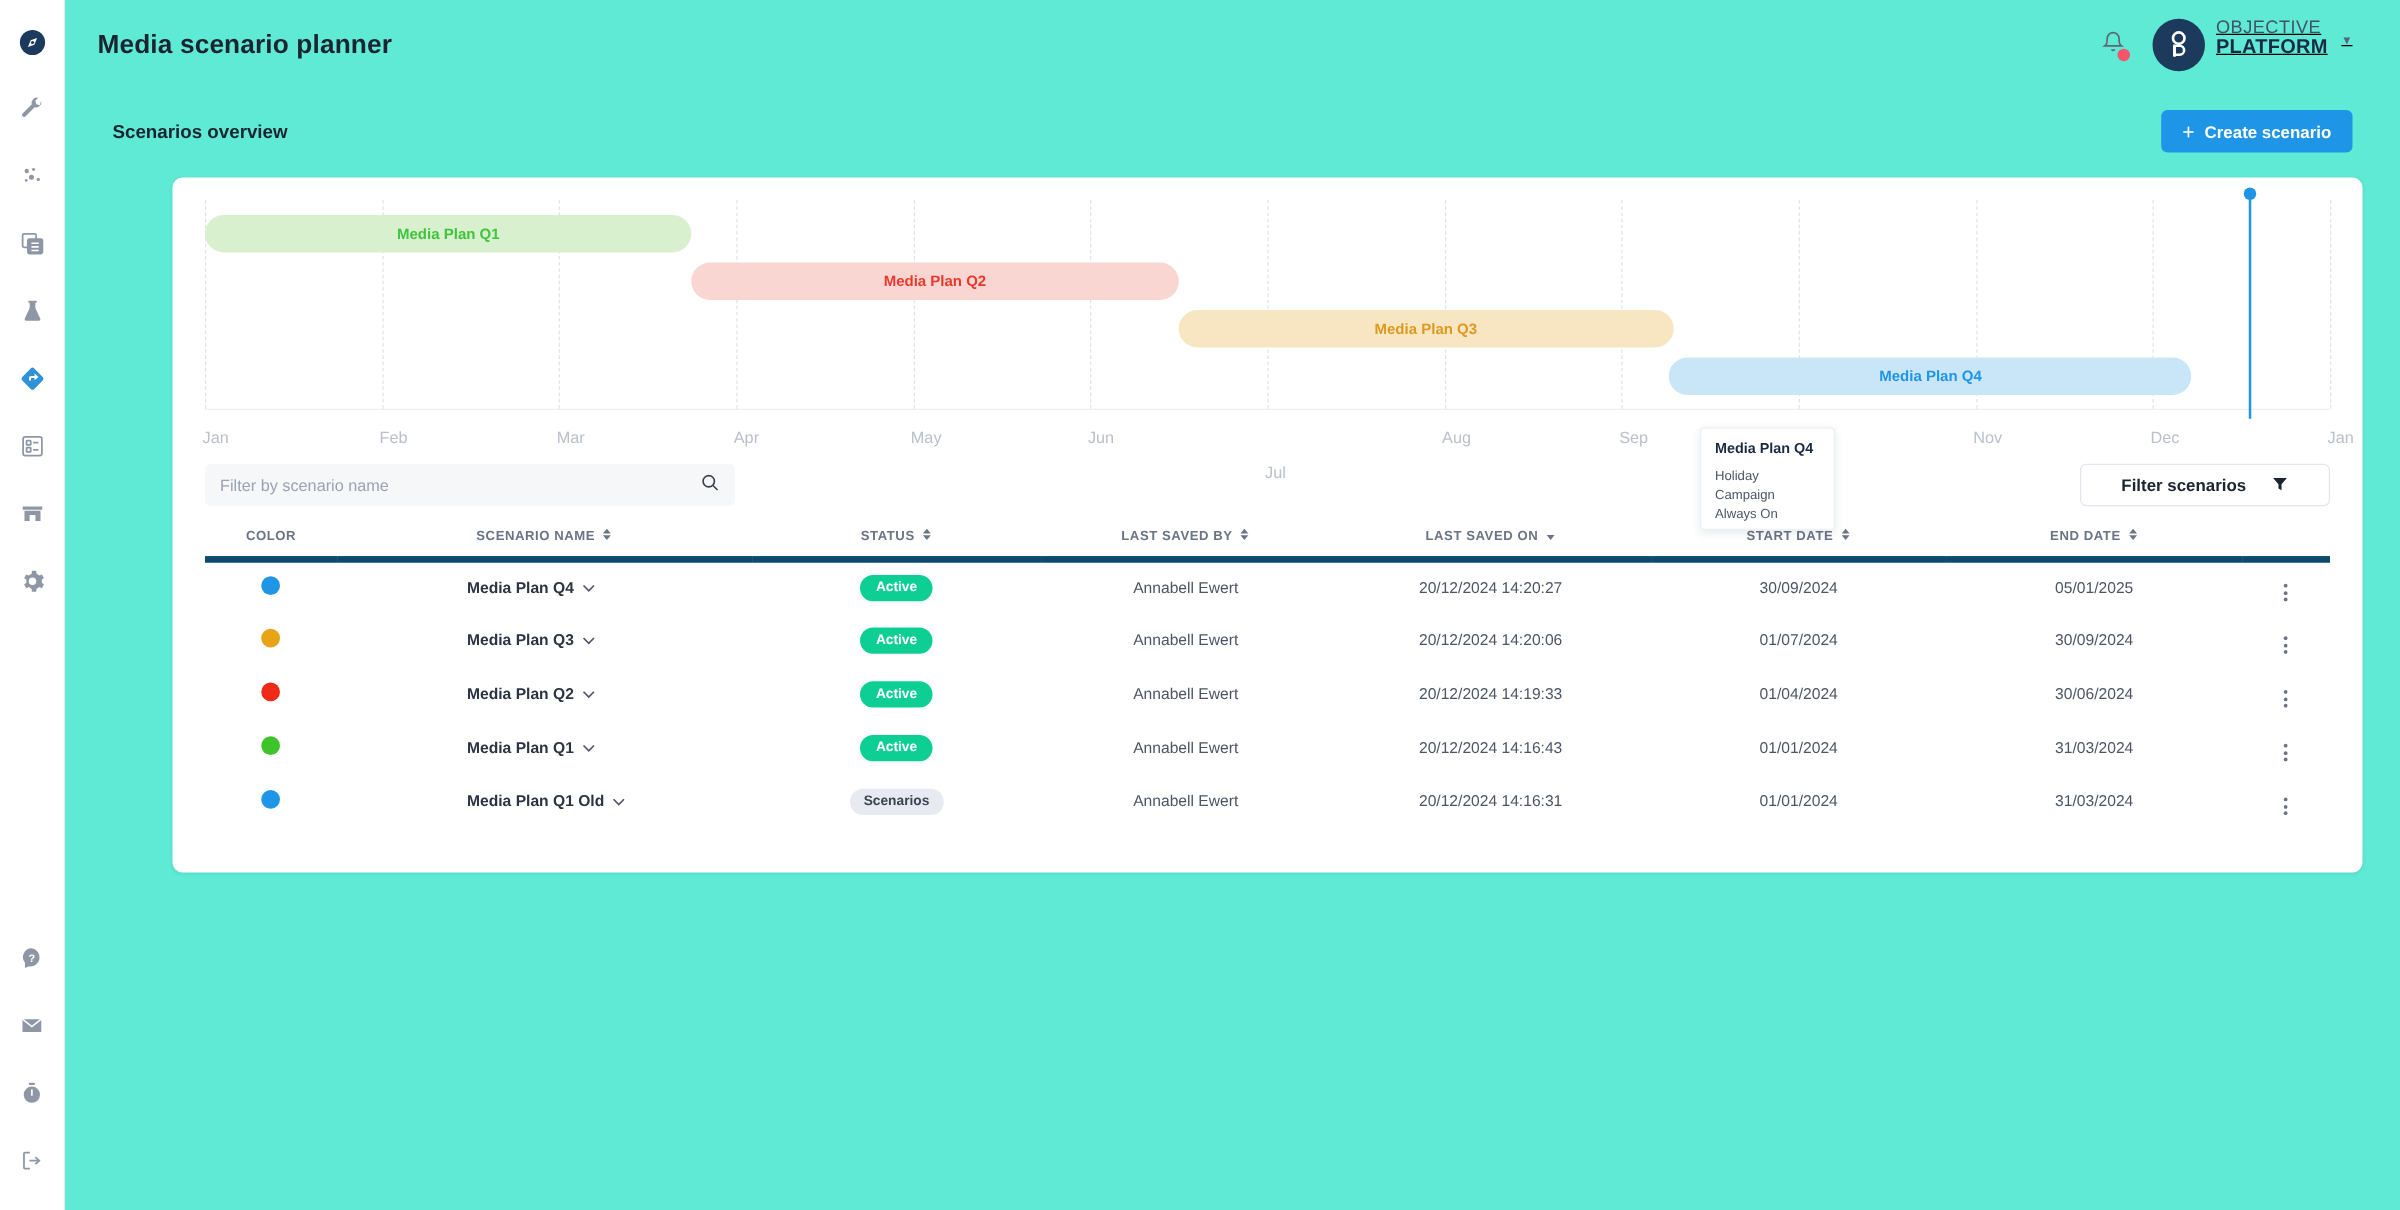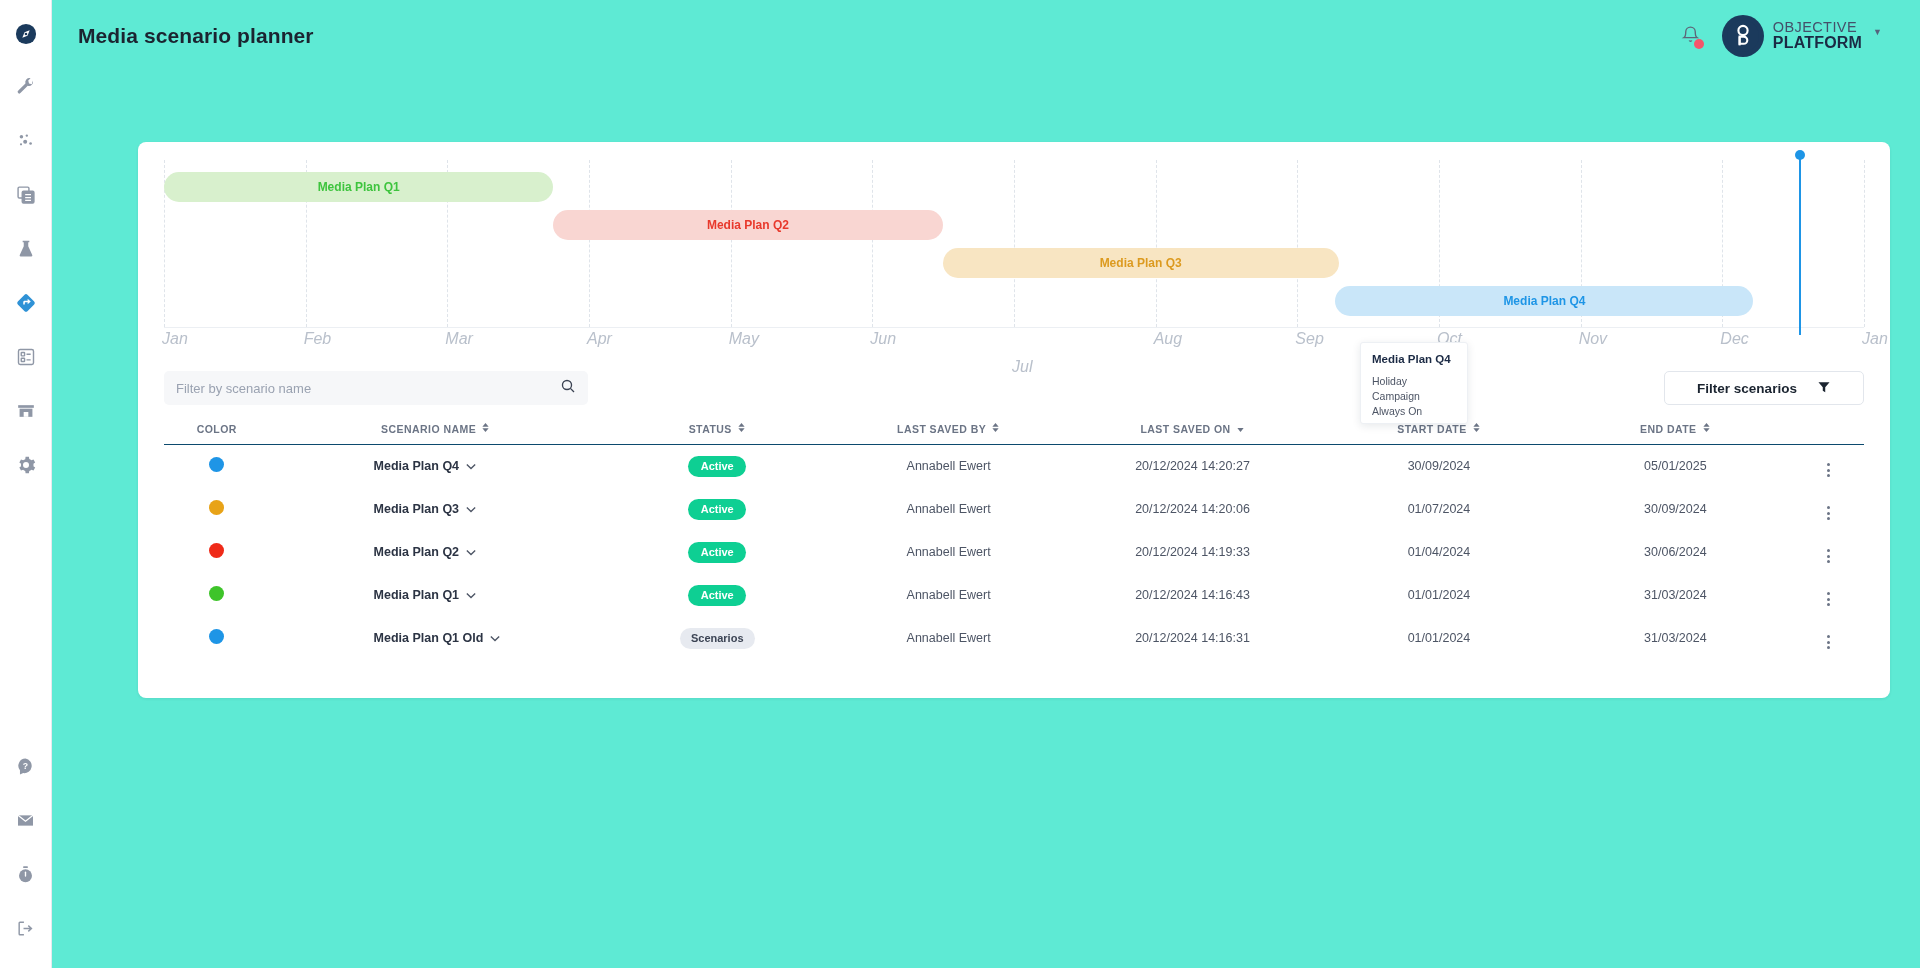--- a/index.html
+++ b/index.html
@@ -41,21 +41,21 @@
   }
   .page-title {
     font-size: 21px; font-weight: bold; color: #1b2430; letter-spacing: .1px;
   }
   .topbar-right { display: flex; align-items: center; gap: 18px; }
   .bell-wrap { position: relative; width: 26px; height: 30px; display:flex; align-items:center; justify-content:center; cursor:pointer;}
   .bell-dot {
     position: absolute; right: 0px; bottom: 2px;
     width: 10px; height: 10px; border-radius: 50%; background: #f4556b;
   }
-  .brand { display: flex; align-items: center; gap: 9px; cursor: pointer; }
+  .brand { display: flex; gap: 9px; cursor: pointer; text-decoration: underline; }
   .brand-logo {
     width: 42px; height: 42px; border-radius: 50%; background: #1b3a5c;
     display: flex; align-items: center; justify-content: center;
   }
   .brand-text { line-height: 1.02; }
   .brand-l1 { font-size: 14.5px; letter-spacing: .4px; color: #44506a; }
   .brand-l2 { font-size: 16px; font-weight: bold; letter-spacing: .2px; color: #1b2a44; }
   .brand-caret { font-size: 9px; color: #55637d; margin-left: 2px; align-self: flex-start; margin-top: 12px; }
 
   
@@ -88,23 +88,22 @@
     border-left: 1px dashed #dfe4ea;
   }
   .gbar {
     position: absolute; height: 30px; border-radius: 15px;
     display: flex; align-items: center; justify-content: center;
     font-size: 12px; font-weight: bold;
     cursor: pointer;
   }
   .axis { position: relative; height: 22px; }
   .axis-label {
-    position: absolute; top: 2px; font-size: 16px; color: #b9c0cb;
+    position: absolute; top: 14px; font-size: 13px; color: #b9c0cb;
     transform: translateX(-2px);
-    font-style: italic;
   }
   .today-line {
     position: absolute; width: 2px; background: #1e95e6; top: -4px; bottom: -8px;
   }
   .today-dot {
     position: absolute; width: 10px; height: 10px; border-radius: 50%;
     background: #1e95e6; top: -10px; transform: translateX(-4px);
   }
 
   
@@ -127,21 +126,21 @@
     background: #fff; display: flex; align-items: center; gap: 20px;
     font-size: 13.5px; font-weight: bold; color: #1b2430; cursor: pointer;
     width: 200px; justify-content: center;
     font-family: "Liberation Sans", sans-serif;
   }
 
   
   table.scn { width: calc(100% - 52px); margin: 14px 26px 0 26px; border-collapse: collapse; }
   table.scn th {
     font-size: 10.5px; font-weight: bold; color: #6b7485; letter-spacing: .45px;
-    text-align: center; padding: 0 0 9px 0; border-bottom: 1px solid #0c4a6e;
+    text-align: center; padding: 0 0 9px 0; border-bottom: 5px solid #0c4a6e;
     white-space: nowrap; cursor: pointer;
   }
   table.scn th .th-in { display: inline-flex; align-items: center; gap: 5px; }
   table.scn td {
     font-size: 12.5px; color: #4d5565; text-align: center;
     height: 43px; vertical-align: middle;
   }
   .col-color { width: 105px; }
   .col-name  { width: 330px; }
   .col-status{ width: 230px; }
@@ -348,20 +347,27 @@
           </div>
           <div class="brand-text">
             <div class="brand-l1">OBJECTIVE</div>
             <div class="brand-l2">PLATFORM</div>
           </div>
           <span class="brand-caret">▼</span>
         </div>
       </div>
     </header>
 
+    <div class="section-head">
+      <div class="section-title">Scenarios overview</div>
+      <button class="btn-primary">
+        <span class="plus">+</span>
+        <span>Create scenario</span>
+      </button>
+    </div>
 
     <section class="card">
 
       <div class="gantt">
         <div class="gantt-plot" id="gantt-plot">
             <div class="grid-line" style="left: 0%;"></div>
             <div class="grid-line" style="left: 8.33333%;"></div>
             <div class="grid-line" style="left: 16.6667%;"></div>
             <div class="grid-line" style="left: 25%;"></div>
             <div class="grid-line" style="left: 33.3333%;"></div>

